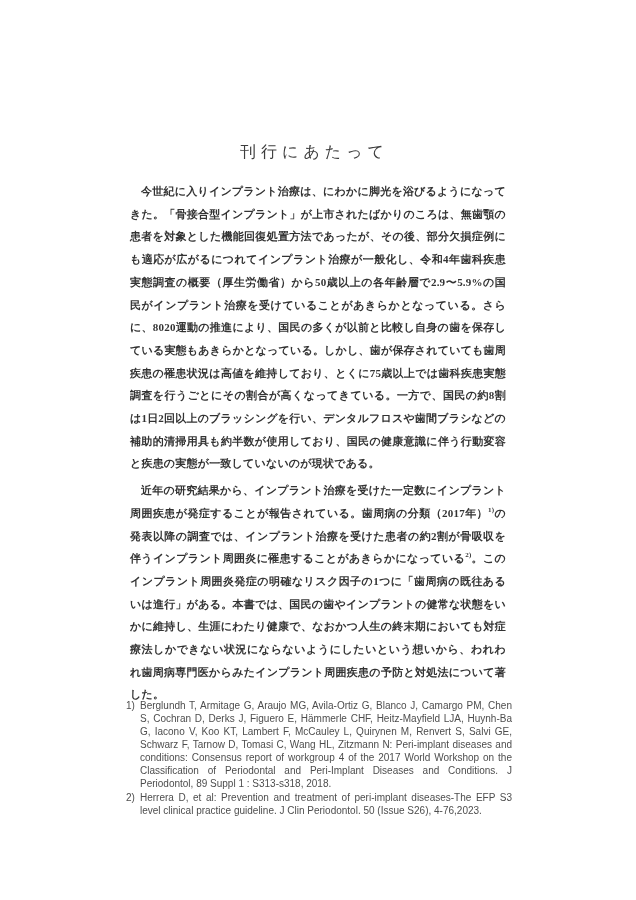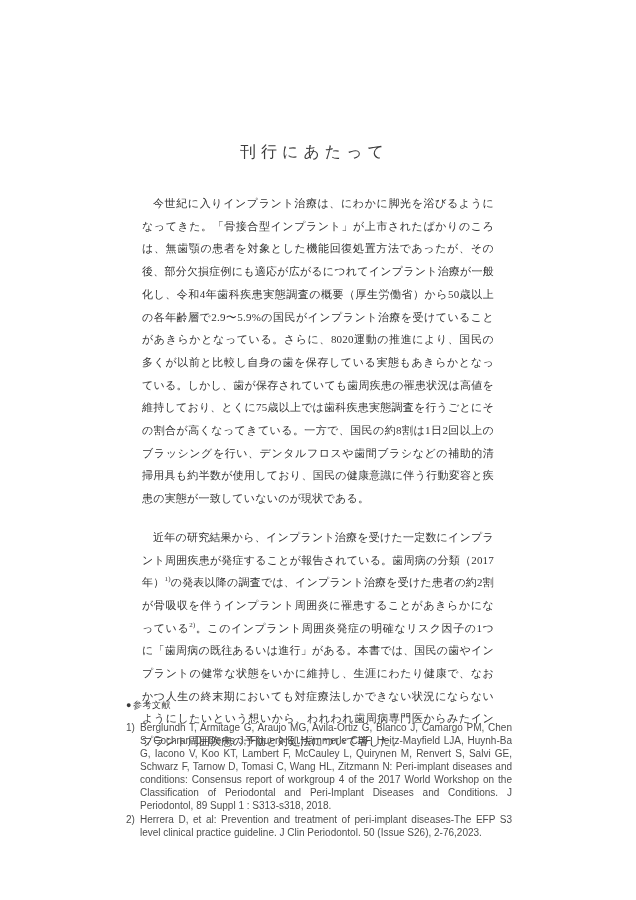--- a/index.html
+++ b/index.html
@@ -27,26 +27,27 @@
     letter-spacing:5px;
     text-indent:5px;
     color:var(--title-text);
   }
   .body-text{
     position:absolute;
     top:176px;left:126px;width:384px;
     color:var(--body-text);
   }
   .para{
-    margin:16px;
+    margin:4px;
     font-size:11px;
     line-height:22.7px;
     text-align:justify;
     text-indent:1em;
     letter-spacing:0.2px;
+    font-weight:bold;
   }
   .sup{
     font-size:7px;
     vertical-align:super;
     line-height:0;
   }
   .references{
     position:absolute;
     top:699px;left:126px;width:386px;
     font-family:"Liberation Sans","DejaVu Sans",sans-serif;
@@ -83,20 +84,19 @@
 <div class="page">
 
   <h1 class="title">刊行にあたって</h1>
 
   <div class="body-text">
     <p class="para">今世紀に入りインプラント治療は、にわかに脚光を浴びるようになってきた。「骨接合型インプラント」が上市されたばかりのころは、無歯顎の患者を対象とした機能回復処置方法であったが、その後、部分欠損症例にも適応が広がるにつれてインプラント治療が一般化し、令和4年歯科疾患実態調査の概要（厚生労働省）から50歳以上の各年齢層で2.9〜5.9%の国民がインプラント治療を受けていることがあきらかとなっている。さらに、8020運動の推進により、国民の多くが以前と比較し自身の歯を保存している実態もあきらかとなっている。しかし、歯が保存されていても歯周疾患の罹患状況は高値を維持しており、とくに75歳以上では歯科疾患実態調査を行うごとにその割合が高くなってきている。一方で、国民の約8割は1日2回以上のブラッシングを行い、デンタルフロスや歯間ブラシなどの補助的清掃用具も約半数が使用しており、国民の健康意識に伴う行動変容と疾患の実態が一致していないのが現状である。</p>
     <p class="para"><span>近年の研究結果から、インプラント治療を受けた一定数にインプラント周囲疾患が発症することが報告されている。歯周病の分類（2017年）</span><sup class="sup">1)</sup><span>の発表以降の調査では、インプラント治療を受けた患者の約2割が骨吸収を伴うインプラント周囲炎に罹患することがあきらかになっている</span><sup class="sup">2)</sup><span>。このインプラント周囲炎発症の明確なリスク因子の1つに「歯周病の既往あるいは進行」がある。本書では、国民の歯やインプラントの健常な状態をいかに維持し、生涯にわたり健康で、なおかつ人生の終末期においても対症療法しかできない状況にならないようにしたいという想いから、われわれ歯周病専門医からみたインプラント周囲疾患の予防と対処法について著した。</span></p>
   </div>
 
   <div class="references">
-    <p class="ref-heading"><span class="bullet">●</span><span>参考文献</span></p>
 
     <p class="ref"><span class="ref-marker">1)</span><span>Berglundh T, Armitage G, Araujo MG, Avila-Ortiz G, Blanco J, Camargo PM, Chen S, Cochran D, Derks J, Figuero E, Hämmerle CHF, Heitz-Mayfield LJA, Huynh-Ba G, Iacono V, Koo KT, Lambert F, McCauley L, Quirynen M, Renvert S, Salvi GE, Schwarz F, Tarnow D, Tomasi C, Wang HL, Zitzmann N: Peri-implant diseases and conditions: Consensus report of workgroup 4 of the 2017 World Workshop on the Classification of Periodontal and Peri-Implant Diseases and Conditions. J Periodontol, 89 Suppl 1 : S313-s318, 2018.</span></p>
 
-    <p class="ref"><span class="ref-marker">2)</span><span>Herrera D, et al: Prevention and treatment of peri-implant diseases-The EFP S3 level clinical practice guideline. J Clin Periodontol. 50 (Issue S26), 2-76,2023.</span></p>
+    <p class="ref"><span class="ref-marker">2)</span><span>Herrera D, et al: Prevention and treatment of peri-implant diseases-The EFP S3 level clinical practice guideline. J Clin Periodontol. 50 (Issue S26), 4-76,2023.</span></p>
   </div>
 
 </div>
 
 </body></html>

